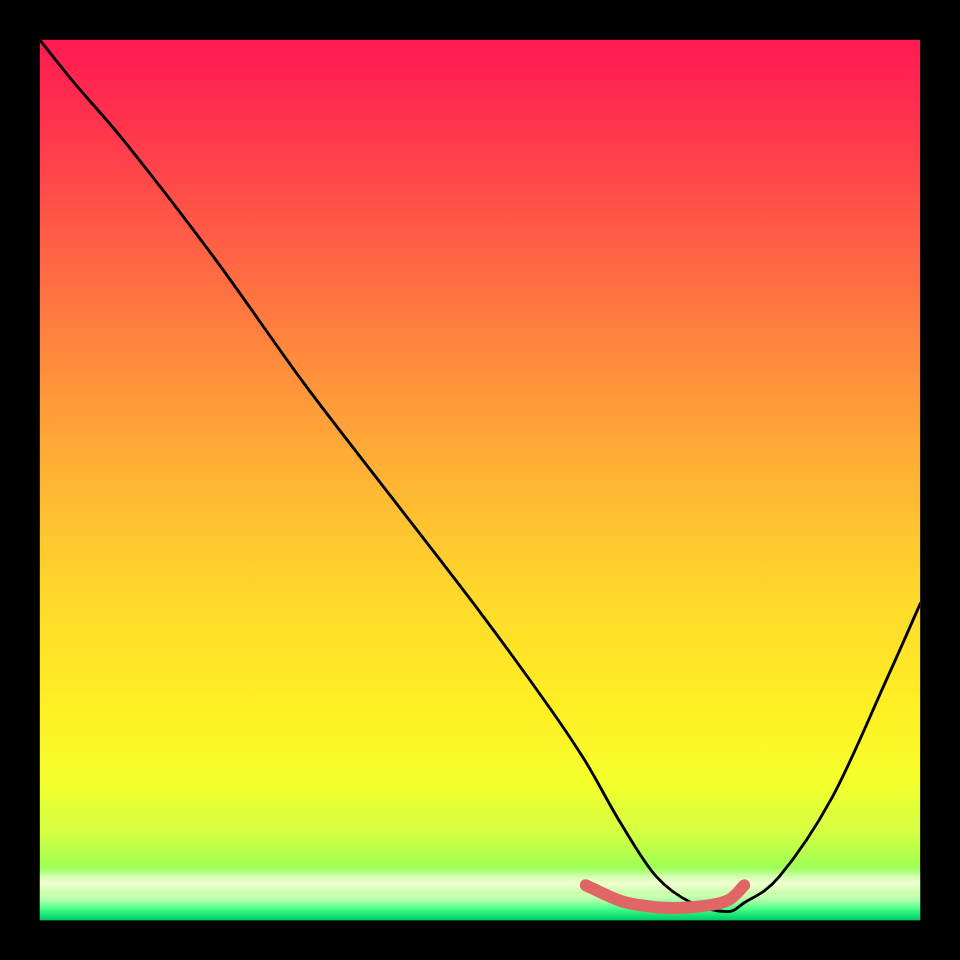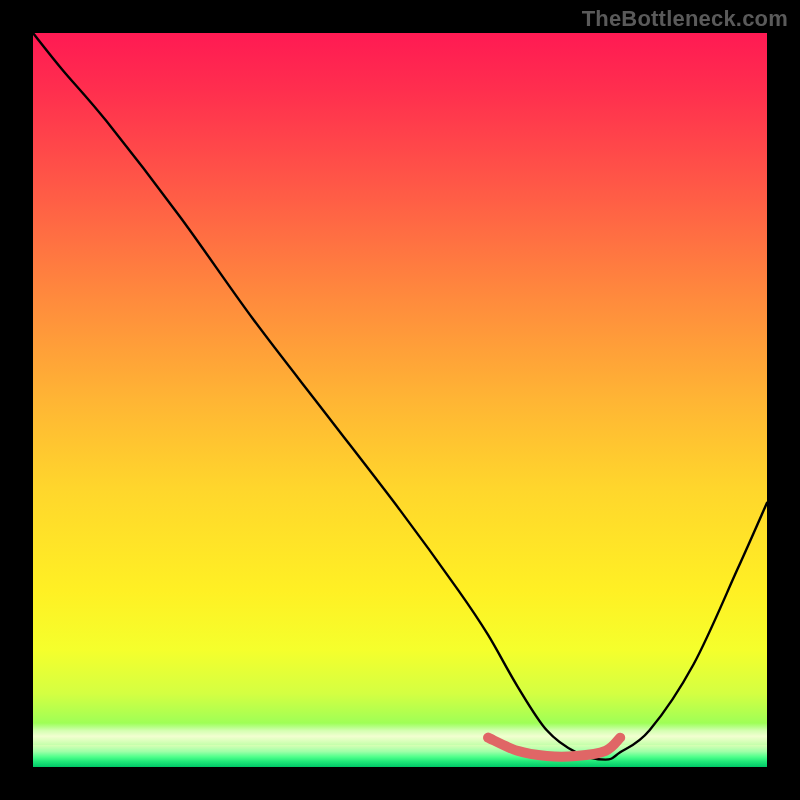--- a/index.html
+++ b/index.html
@@ -91,21 +91,20 @@
     left: 0; top: 0;
     width: 734px;
     height: 734px;
     z-index: 2;
   }
 </style>
 </head>
 <body>
 
 <div class="frame">
-  <div class="watermark">TheBottleneck.com</div>
 
   <div class="plot">
     <div class="gradient"></div>
     <div class="band-top"></div>
     <div class="band-bot"></div>
 
     <svg class="curve" viewBox="0 0 734 734" preserveAspectRatio="none">
       <path id="main-curve" fill="none" stroke="#000000" stroke-width="2.4" stroke-linecap="round" stroke-linejoin="round" d="M 0 0 C 4.8933333333333335 6.116666666666674, 17.126666666666665 22.02000000000004, 29.36 36.700000000000045 C 41.593333333333334 51.38000000000005, 53.82666666666667 63.61333333333339, 73.4 88.08000000000004 C 92.97333333333334 112.5466666666667, 122.33333333333334 150.47, 146.8 183.5 C 171.26666666666668 216.53, 195.73333333333332 253.23, 220.2 286.26 C 244.66666666666666 319.28999999999996, 269.1333333333333 349.87333333333333, 293.6 381.68 C 318.0666666666667 413.4866666666667, 344.98 447.74, 367 477.1 C 389.02 506.46000000000004, 411.03999999999996 537.0433333333334, 425.71999999999997 557.84 C 440.4 578.6366666666667, 445.2933333333333 585.9766666666667, 455.08 601.88 C 464.8666666666667 617.7833333333333, 474.6533333333333 637.3566666666667, 484.44 653.26 C 494.2266666666667 669.1633333333333, 504.0133333333333 686.29, 513.8 697.3 C 523.5866666666666 708.31, 533.3733333333333 714.4266666666667, 543.16 719.32 C 552.9466666666666 724.2133333333334, 565.18 726.66, 572.52 726.66 C 579.86 726.66, 579.86 724.2133333333334, 587.2 719.32 C 594.5400000000001 714.4266666666667, 604.3266666666666 711.98, 616.56 697.3 C 628.7933333333333 682.6199999999999, 645.9200000000001 658.1533333333333, 660.6 631.24 C 675.28 604.3266666666667, 692.4066666666666 562.7333333333332, 704.64 535.8199999999999 C 716.8733333333333 508.9066666666666, 729.1066666666667 480.77, 734 469.76"></path>
       <path id="highlight-curve" fill="none" stroke="#e06666" stroke-width="10" stroke-linecap="round" stroke-linejoin="round" d="M 455.08 704.64 C 459.9733333333333 706.842, 474.6533333333333 714.7936666666667, 484.44 717.852 C 494.2266666666667 720.9103333333333, 504.0133333333333 722.1336666666666, 513.8 722.99 C 523.5866666666666 723.8463333333334, 533.3733333333333 723.8463333333334, 543.16 722.99 C 552.9466666666666 722.1336666666666, 565.18 720.9103333333333, 572.52 717.852 C 579.86 714.7936666666667, 584.7533333333333 706.842, 587.2 704.64"></path>
     </svg>

